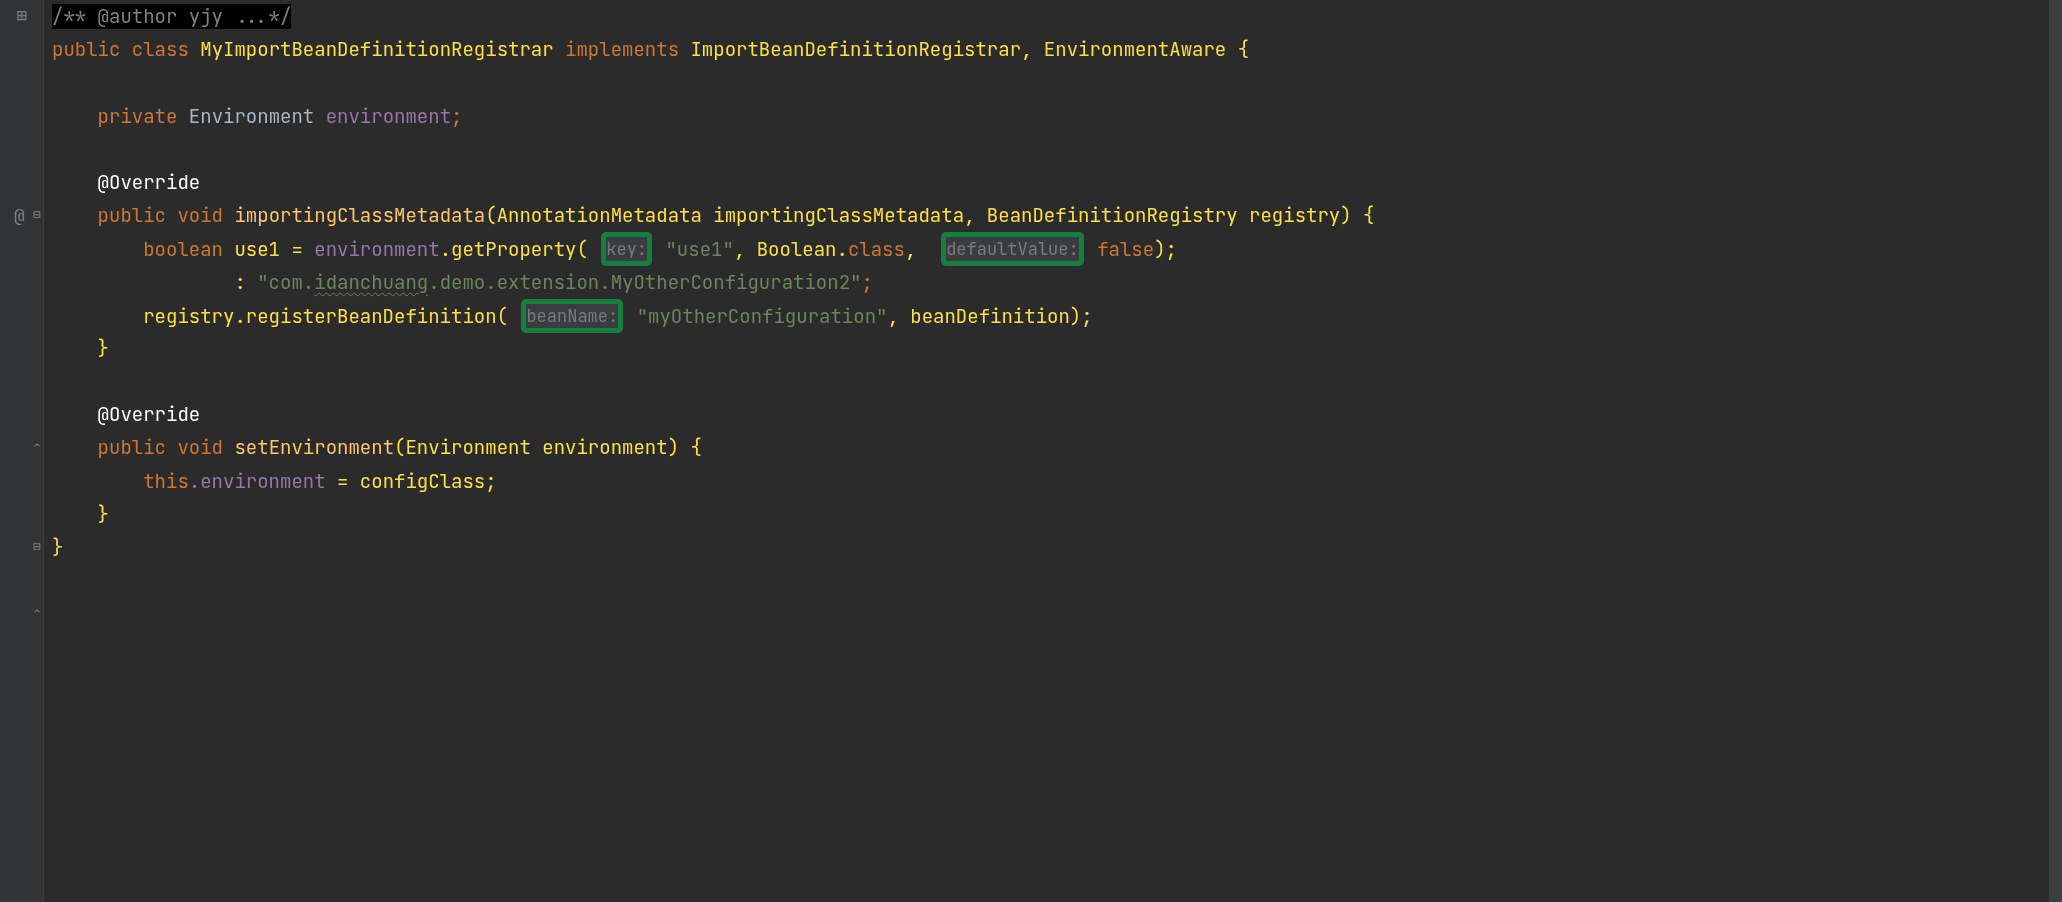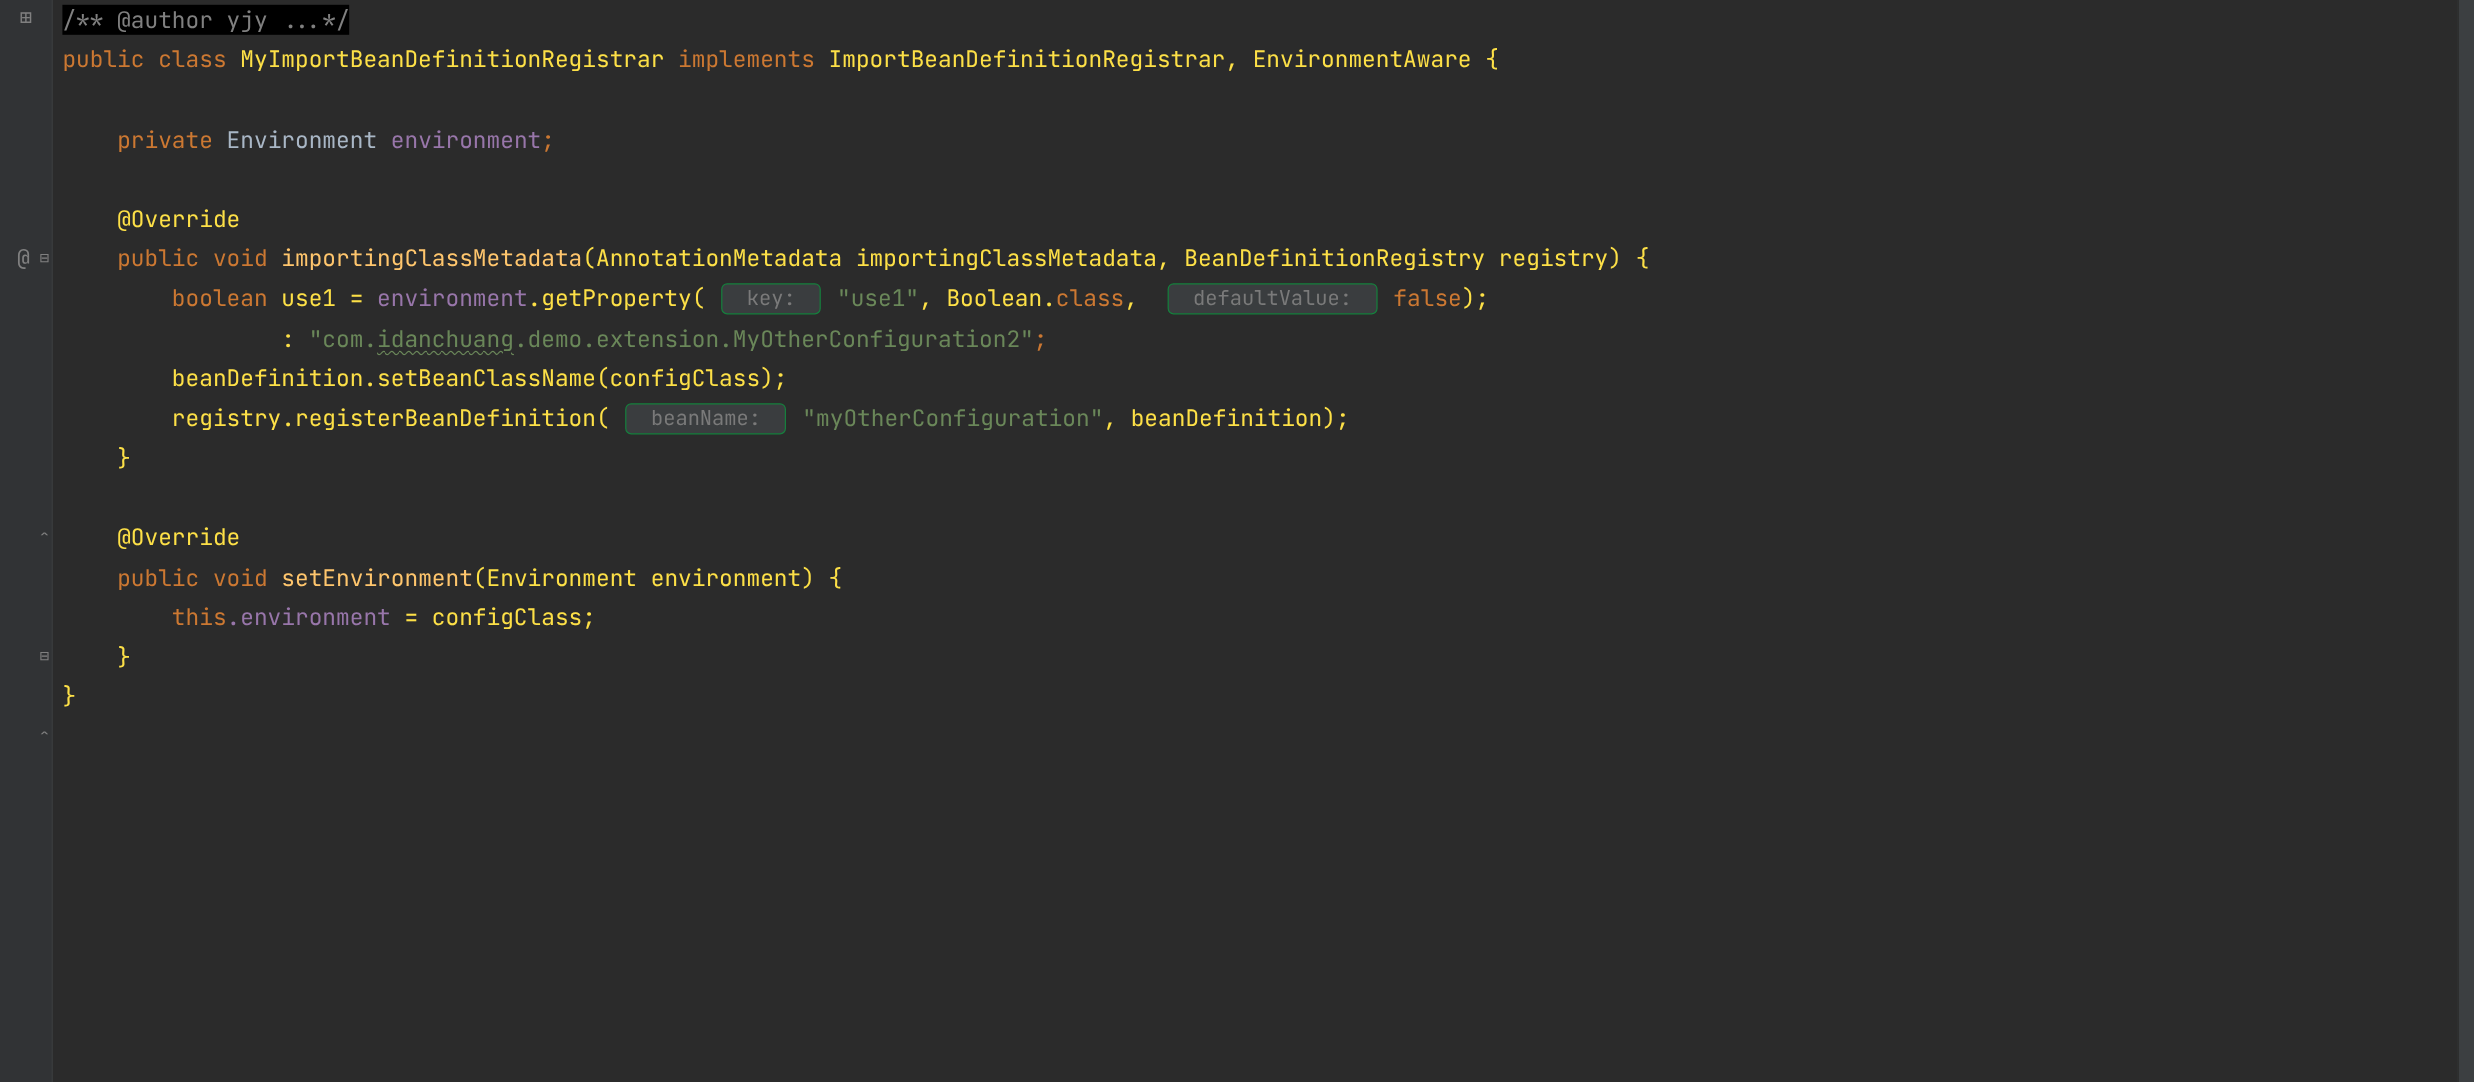--- a/index.html
+++ b/index.html
@@ -42,24 +42,24 @@
     position: relative;
     padding-left: 8px;
   }
   .hl-comment-blk { background: #000000; }
   .c-grey      { color: #808080; }
   .c-kw        { color: #cc7832; }
   .c-text      { color: #fde047; }
   .c-type      { color: #a9b7c6; }
   .c-field     { color: #9876aa; }
   .c-method    { color: #ffc66d; }
-  .c-ann       { color: #fde047; }
+  .c-ann       { color: #ffffff; }
   .c-str       { color: #6a8759; }
-  .c-hint      { color: #7a7a7a; background: #3a3d3f; border:1px solid #15803d;
-                 border-radius:5px; padding: 0 20px; margin: 0 2px; font-size: 17px;
+  .c-hint      { color: #7a7a7a; background: #3a3d3f; border:5px solid #15803d;
+                 border-radius:5px; padding: 0 0; margin: 0 2px; font-size: 17px;
                  display:inline-block; line-height: 24px; vertical-align: 1px; }
   .wavy { text-decoration: underline wavy #6a8759; text-decoration-thickness: 1px; text-underline-offset: 3px; }
   .rsb { flex: 0 0 14px; background: #3c3f41; border-left: 1px solid #2b2b2b; }
 </style>
 </head>
 <body>
 
 <div class="editor">
   <div class="gutter">
     <div class="gutter-mark" style="top:4px">⊞</div>
@@ -73,21 +73,20 @@
   <div class="code-area">
     <div class="line"><span class="hl-comment-blk c-grey">/** @author yjy ...*/</span></div>
     <div class="line"><span class="c-kw">public</span> <span class="c-kw">class</span> <span class="c-text">MyImportBeanDefinitionRegistrar</span> <span class="c-kw">implements</span> <span class="c-text">ImportBeanDefinitionRegistrar, EnvironmentAware {</span></div>
     <div class="line"></div>
     <div class="line">    <span class="c-kw">private</span> <span class="c-type">Environment</span> <span class="c-field">environment</span><span class="c-kw">;</span></div>
     <div class="line"></div>
     <div class="line">    <span class="c-ann">@Override</span></div>
     <div class="line">    <span class="c-kw">public</span> <span class="c-kw">void</span> <span class="c-method">importingClassMetadata</span><span class="c-text">(AnnotationMetadata importingClassMetadata, BeanDefinitionRegistry registry) {</span></div>
     <div class="line">        <span class="c-kw">boolean</span> <span class="c-text">use1 = </span><span class="c-field">environment</span><span class="c-text">.getProperty(</span> <span class="c-hint">key:</span><span class="c-str"> "use1"</span><span class="c-text">, Boolean.</span><span class="c-kw">class</span><span class="c-text">, </span> <span class="c-hint">defaultValue:</span><span class="c-kw"> false</span><span class="c-text">);</span></div>
     <div class="line">                <span class="c-text">: </span><span class="c-str">"com.</span><span class="c-str wavy">idanchuang</span><span class="c-str">.demo.extension.MyOtherConfiguration2"</span><span class="c-kw">;</span></div>
-    <div class="line">        <span class="c-text">beanDefinition.setBeanClassName(configClass);</span></div>
     <div class="line">        <span class="c-text">registry.registerBeanDefinition(</span> <span class="c-hint">beanName:</span><span class="c-str"> "myOtherConfiguration"</span><span class="c-text">, beanDefinition);</span></div>
     <div class="line">    <span class="c-text">}</span></div>
     <div class="line"></div>
     <div class="line">    <span class="c-ann">@Override</span></div>
     <div class="line">    <span class="c-kw">public</span> <span class="c-kw">void</span> <span class="c-method">setEnvironment</span><span class="c-text">(Environment environment) {</span></div>
     <div class="line">        <span class="c-kw">this</span><span class="c-field">.environment</span><span class="c-text"> = configClass;</span></div>
     <div class="line">    <span class="c-text">}</span></div>
     <div class="line"><span class="c-text">}</span></div>
   </div>
 

